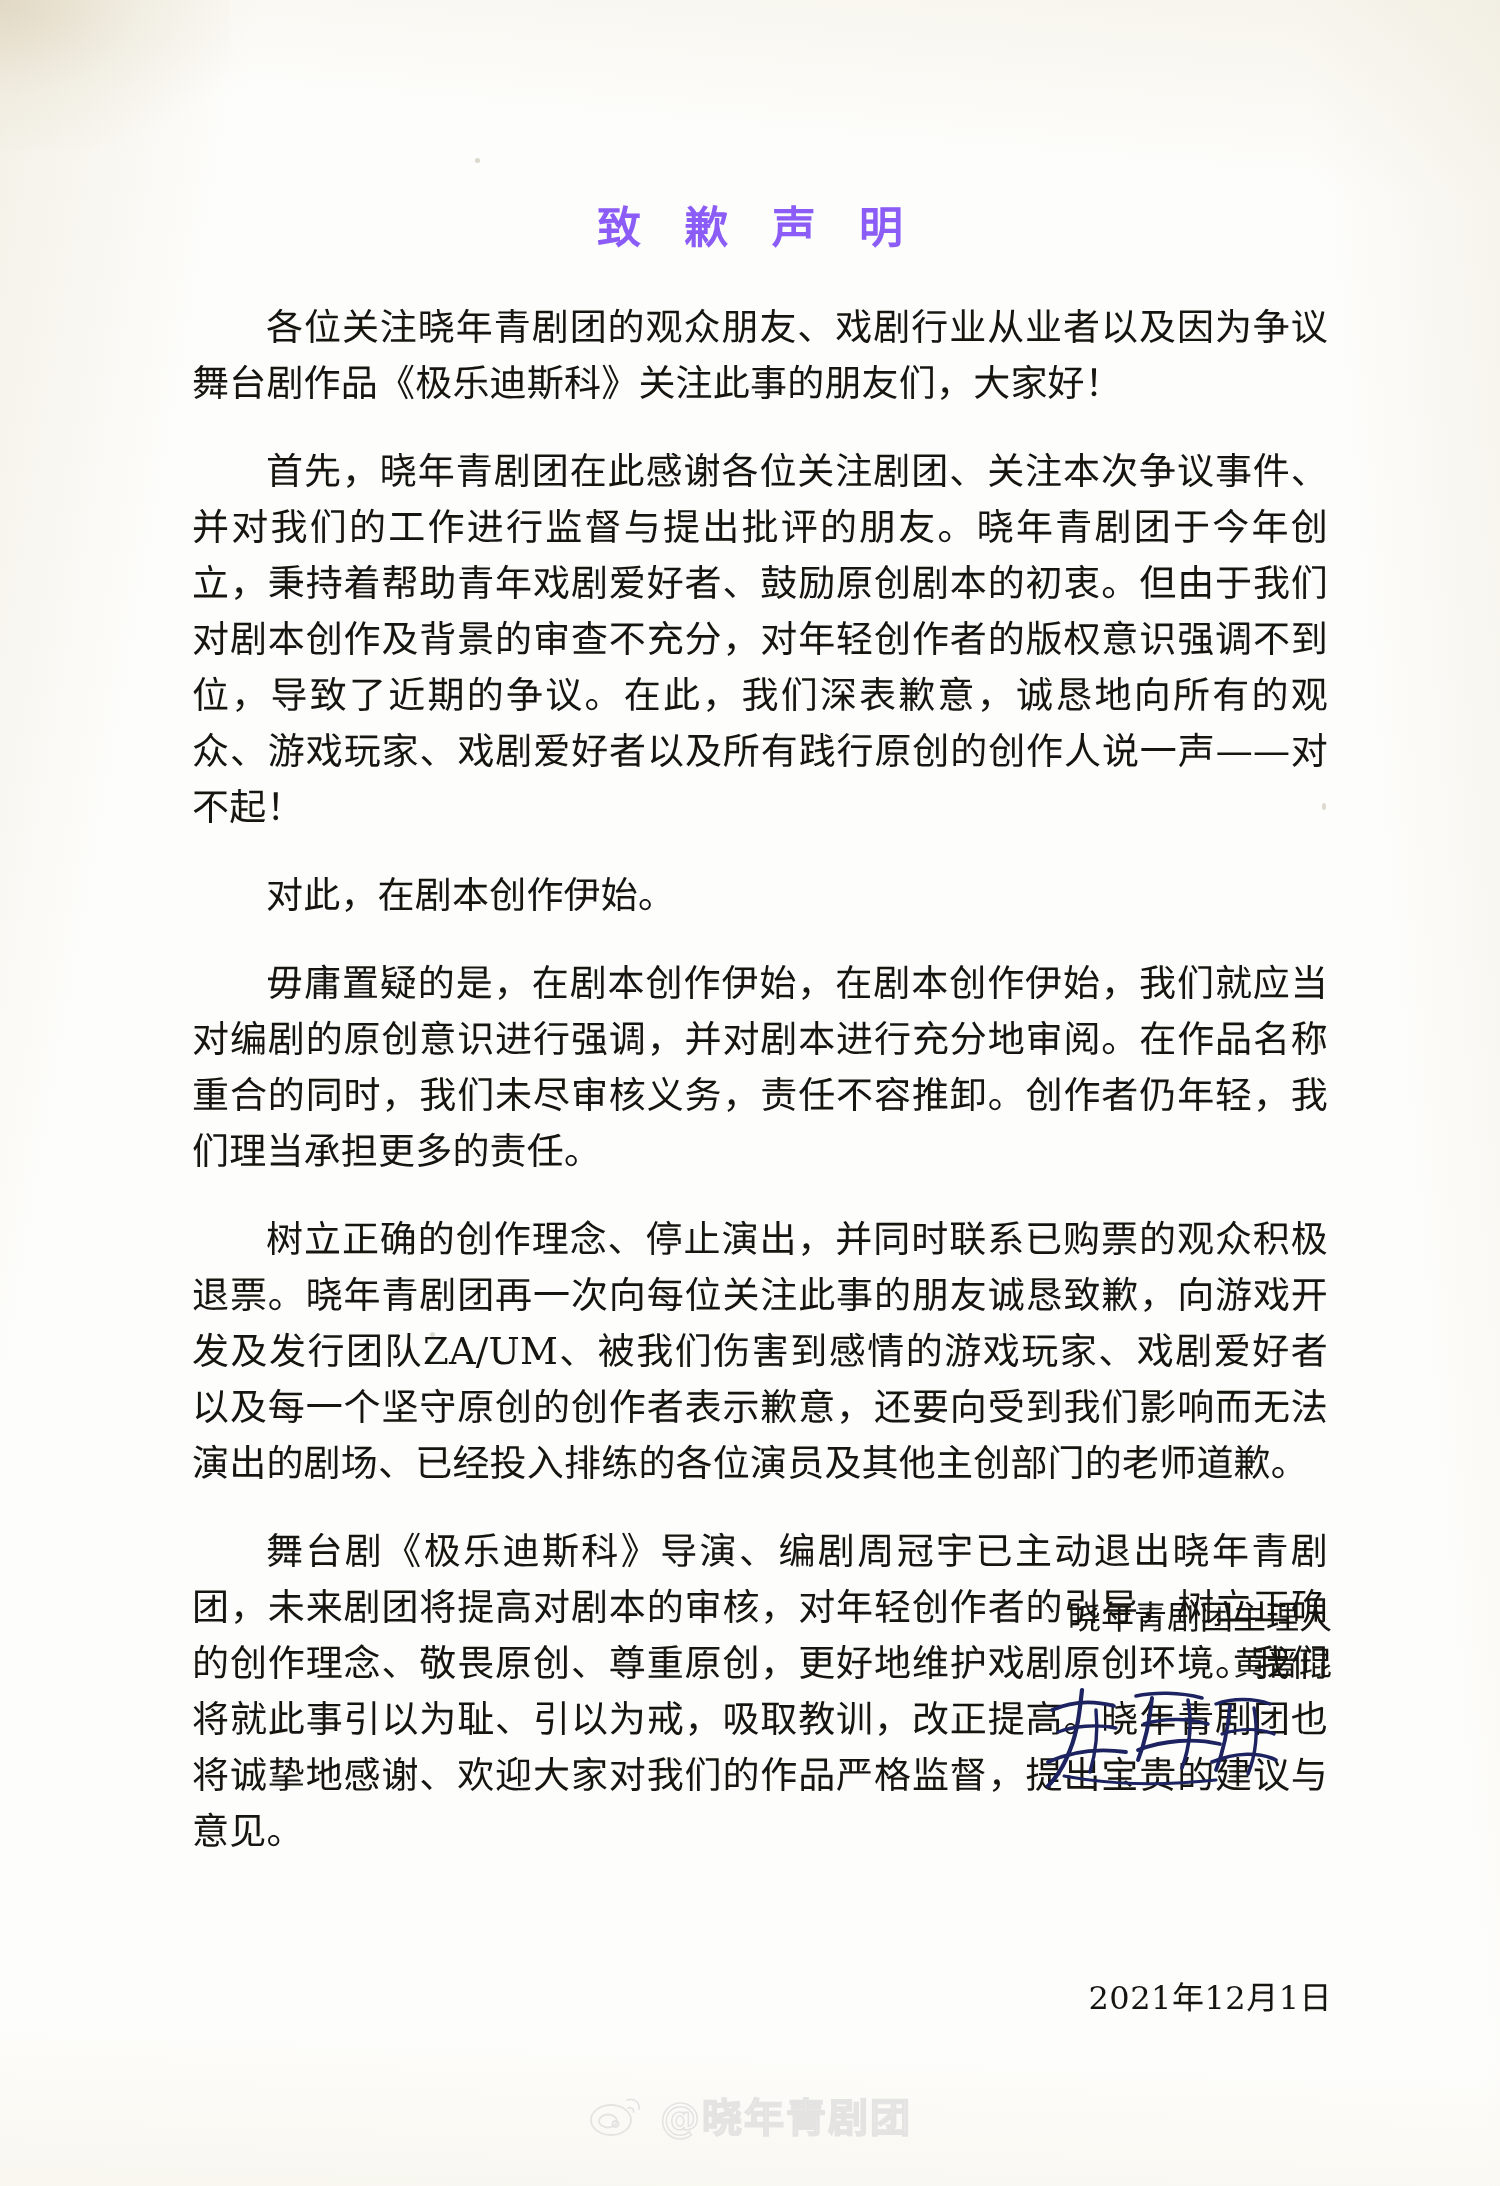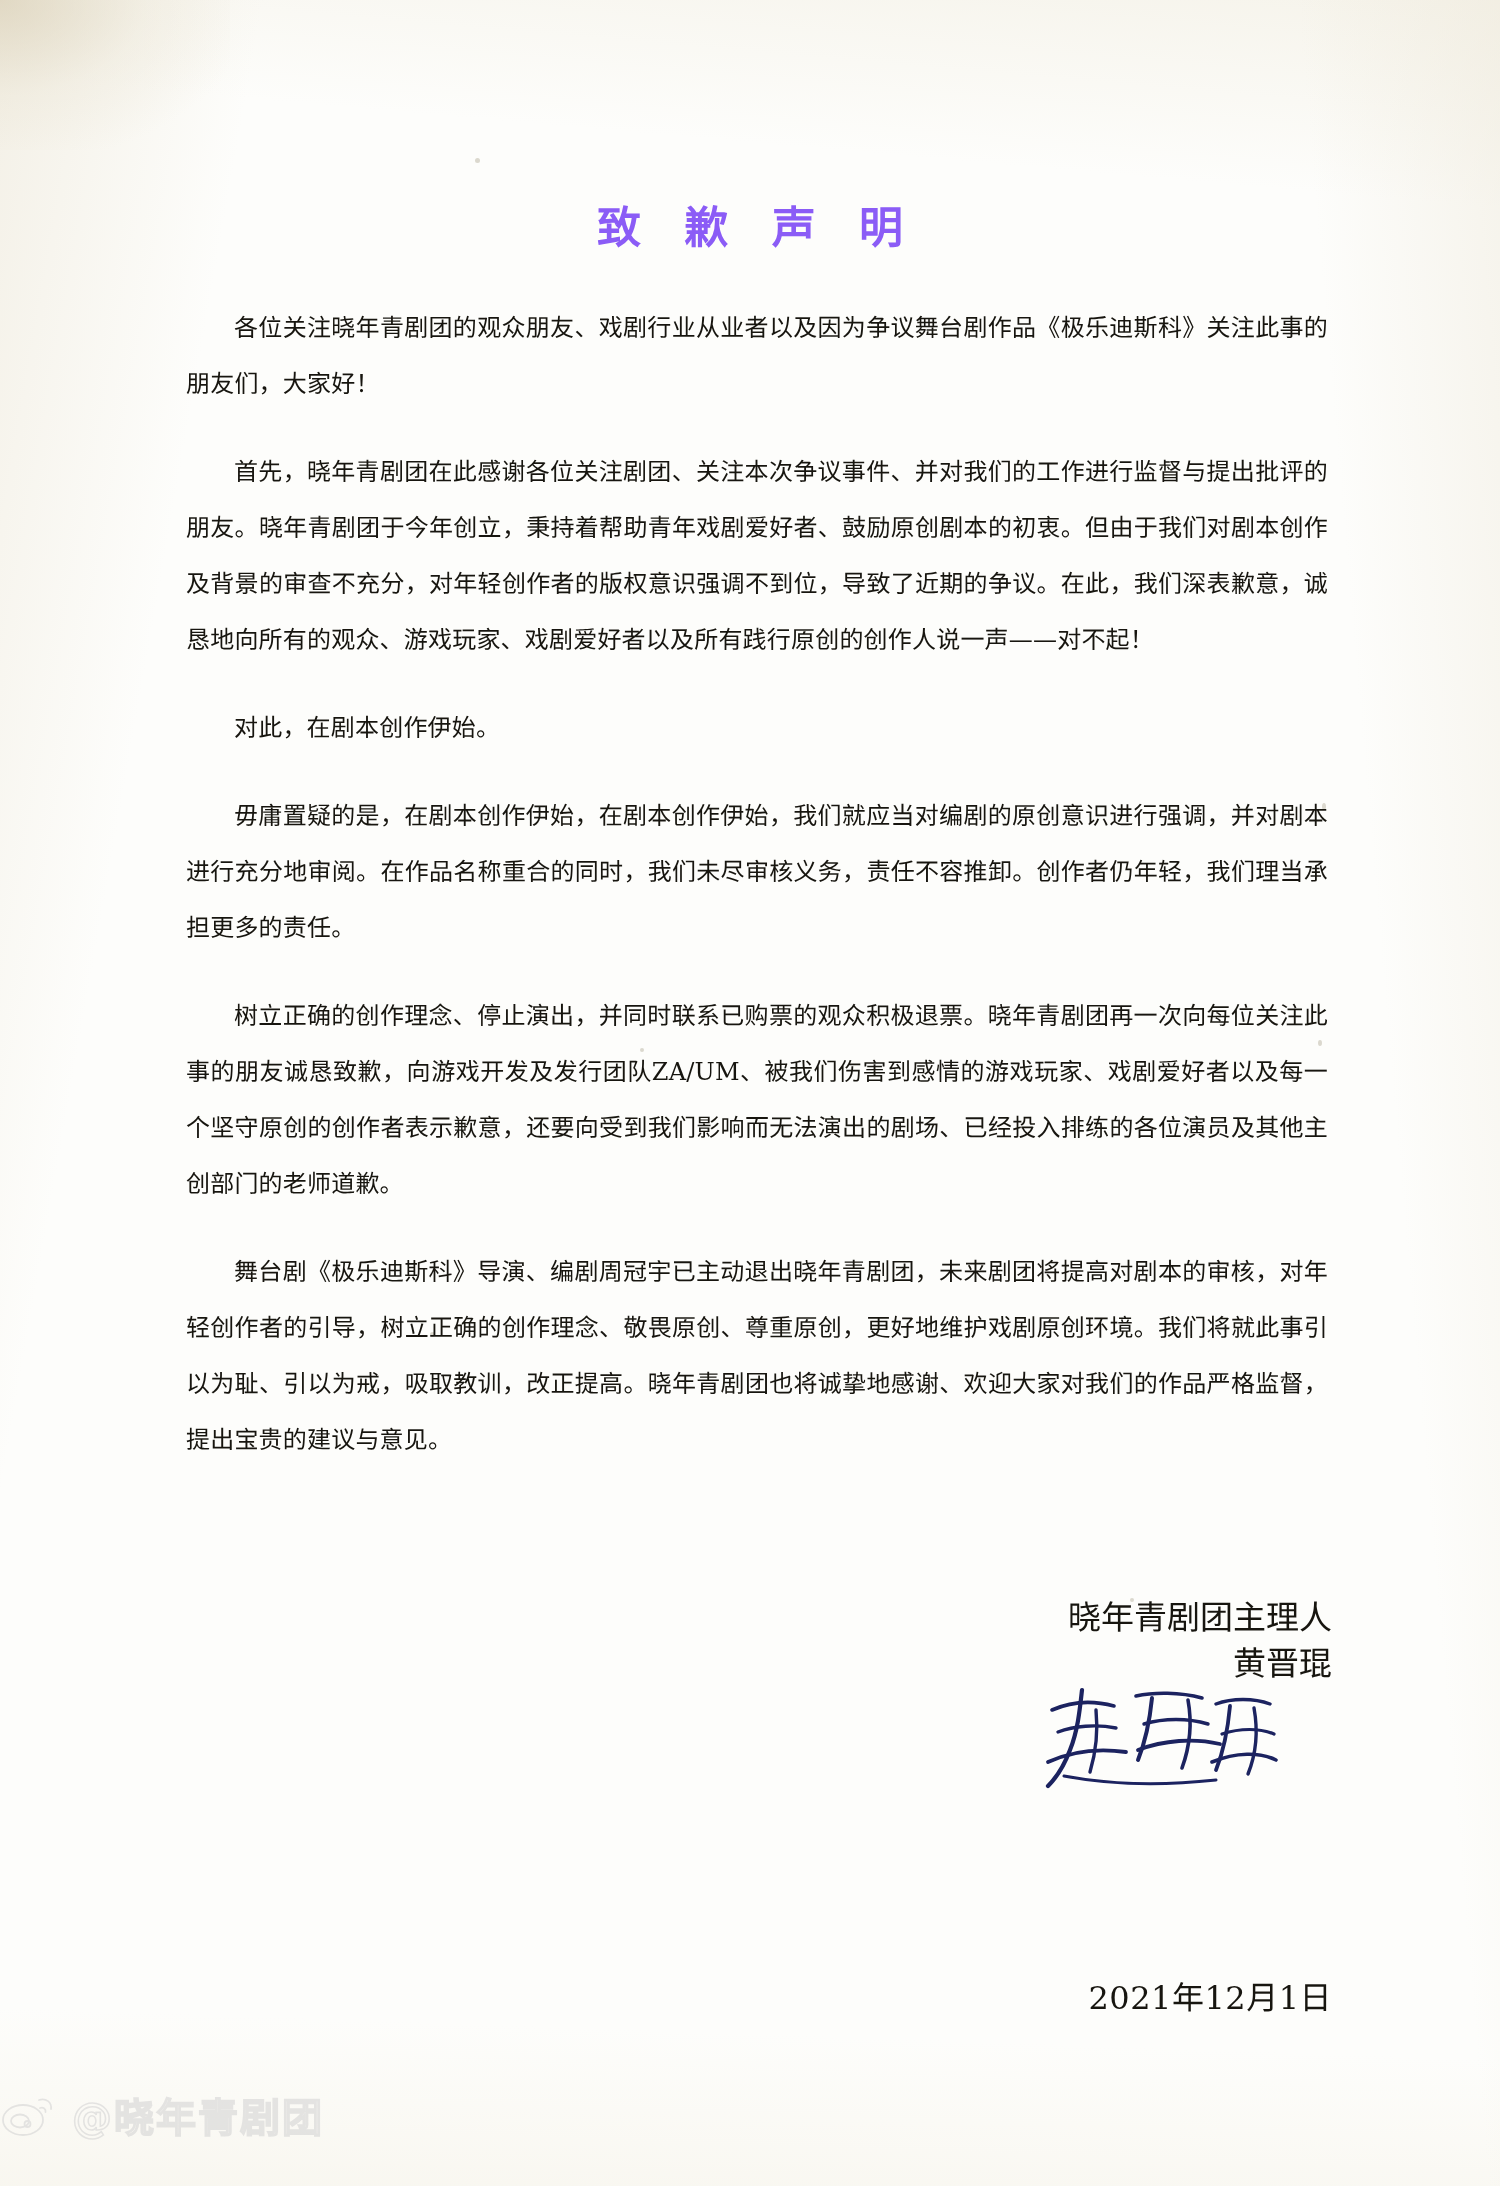--- a/index.html
+++ b/index.html
@@ -57,26 +57,26 @@
     color: #8b5cf6;
   }
 
   #body-text {
     position: absolute;
     left: 178px;
     top: 300px;
     width: 1150px;
   }
   .para {
-    font-size: 24px;
+    font-size: 37px;
     line-height: 56px;
     text-align: justify;
     text-justify: inter-ideograph;
     text-indent: 2em;
-    margin: 0 0 32px 8px;
+    margin: 0 0 32px 14px;
     color: #17150f;
     letter-spacing: 0.2px;
   }
   .para:last-child { margin-bottom: 0; }
 
   #signature-block {
     position: absolute;
     right: 168px;
     top: 1595px;
     text-align: right;
@@ -105,20 +105,21 @@
     color: #17150f;
   }
 
   #watermark {
     position: absolute;
     left: 0;
     top: 2086px;
     width: 1500px;
     display: flex;
     align-items: center;
+    justify-content: center;
     gap: 14px;
     opacity: 0.34;
     pointer-events: none;
   }
   #watermark .wm-text {
     font-family: "DejaVu Sans", "Liberation Sans", sans-serif;
     font-size: 40px;
     font-weight: bold;
     color: transparent;
     -webkit-text-stroke: 1.6px #b9b9bd;

